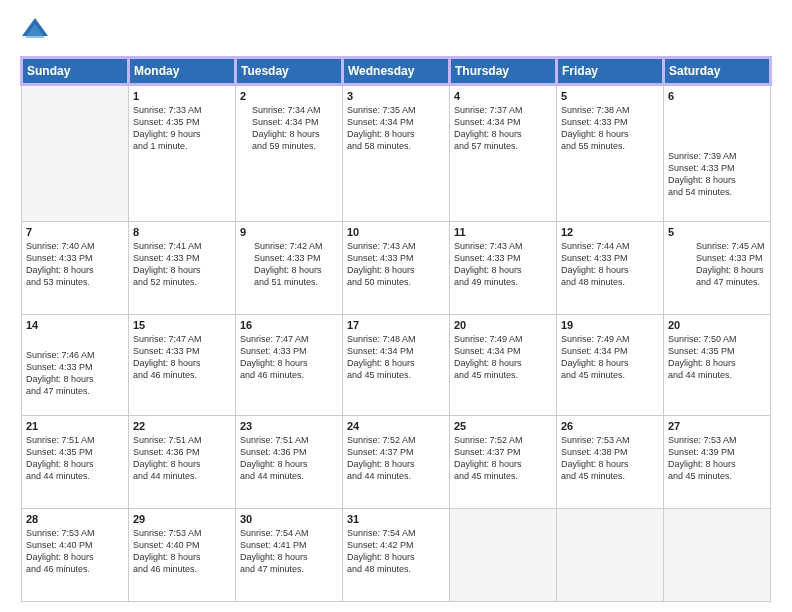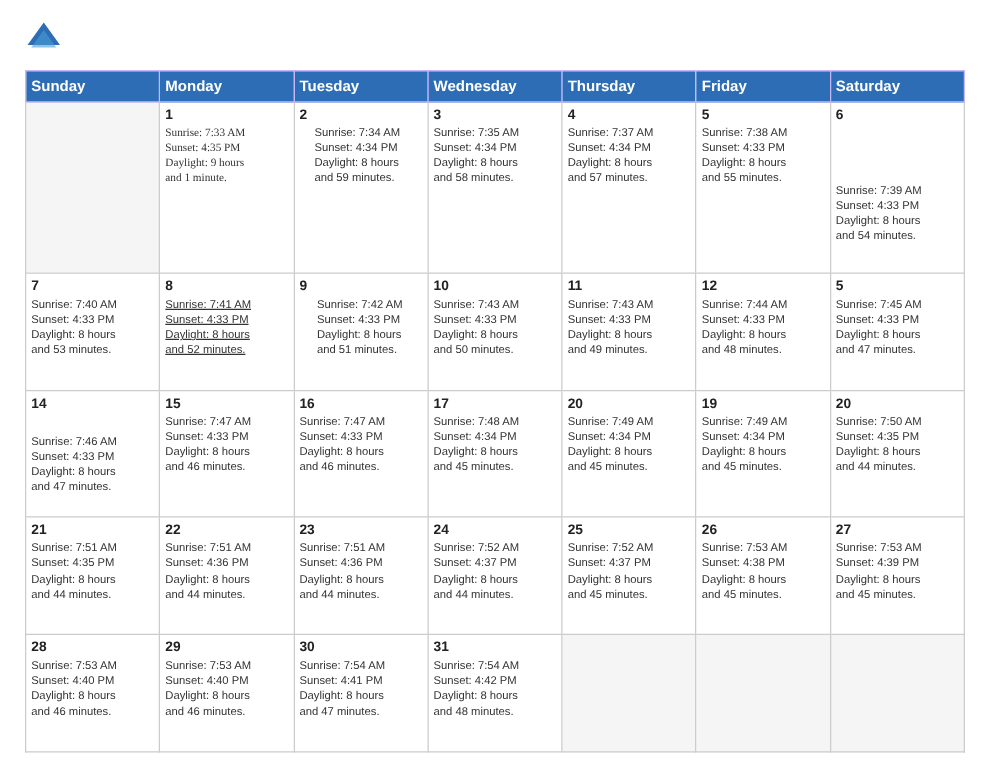--- a/index.html
+++ b/index.html
@@ -58,21 +58,21 @@
       flex: 1;
       table-layout: fixed;
     }
     .calendar-table thead tr th {
       background-color: #2d6db5;
       color: #fff;
       font-size: 12px;
       font-weight: bold;
       padding: 5px 4px;
       text-align: left;
-      border: 1px solid #c4b5fd;
+      border: 3px solid #c4b5fd;
     }
     .calendar-table tbody tr td {
       border: 1px solid #ccc;
       vertical-align: top;
       padding: 4px 4px 3px 4px;
       font-size: 9.5px;
       color: #333;
       height: 80px;
     }
     .calendar-table tbody tr td.empty {
@@ -122,21 +122,21 @@
           <th>Thursday</th>
           <th>Friday</th>
           <th>Saturday</th>
         </tr>
     </thead>
     <tbody id="calendar-body">
     <tr>
           <td class="empty"></td>
           <td>
             <span class="day-number">1</span>
-            <div class="cell-text" style="white-space: pre-line; font-family: Liberation Serif, serif;">Sunrise: 7:33 AM
+            <div class="cell-text" style="white-space: pre-line;">Sunrise: 7:33 AM
 Sunset: 4:35 PM
 Daylight: 9 hours
 and 1 minute.</div>
           </td>
           <td>
             <span class="day-number">2</span>
             <div class="cell-text" style="white-space: pre-line; margin-left: 12px;">Sunrise: 7:34 AM
 Sunset: 4:34 PM
 Daylight: 8 hours
 and 59 minutes.</div>
@@ -173,21 +173,21 @@
         <tr>
           <td>
             <span class="day-number">7</span>
             <div class="cell-text" style="white-space: pre-line;">Sunrise: 7:40 AM
 Sunset: 4:33 PM
 Daylight: 8 hours
 and 53 minutes.</div>
           </td>
           <td>
             <span class="day-number">8</span>
-            <div class="cell-text" style="white-space: pre-line; text-decoration: underline;">Sunrise: 7:41 AM
+            <div class="cell-text" style="white-space: pre-line;">Sunrise: 7:41 AM
 Sunset: 4:33 PM
 Daylight: 8 hours
 and 52 minutes.</div>
           </td>
           <td>
             <span class="day-number">9</span>
             <div class="cell-text" style="white-space: pre-line; margin-left: 14px;">Sunrise: 7:42 AM
 Sunset: 4:33 PM
 Daylight: 8 hours
 and 51 minutes.</div>
@@ -208,21 +208,21 @@
           </td>
           <td>
             <span class="day-number">12</span>
             <div class="cell-text" style="white-space: pre-line;">Sunrise: 7:44 AM
 Sunset: 4:33 PM
 Daylight: 8 hours
 and 48 minutes.</div>
           </td>
           <td>
             <span class="day-number">5</span>
-            <div class="cell-text" style="white-space: pre-line;">Sunrise: 7:45 AM
+            <div class="cell-text" style="white-space: pre-line; margin-left: 28px;">Sunrise: 7:45 AM
 Sunset: 4:33 PM
 Daylight: 8 hours
 and 47 minutes.</div>
           </td>
         </tr>
         <tr>
           <td>
             <span class="day-number">14</span>
             <div class="cell-text" style="white-space: pre-line; margin-top: 18px;">Sunrise: 7:46 AM
 Sunset: 4:33 PM

